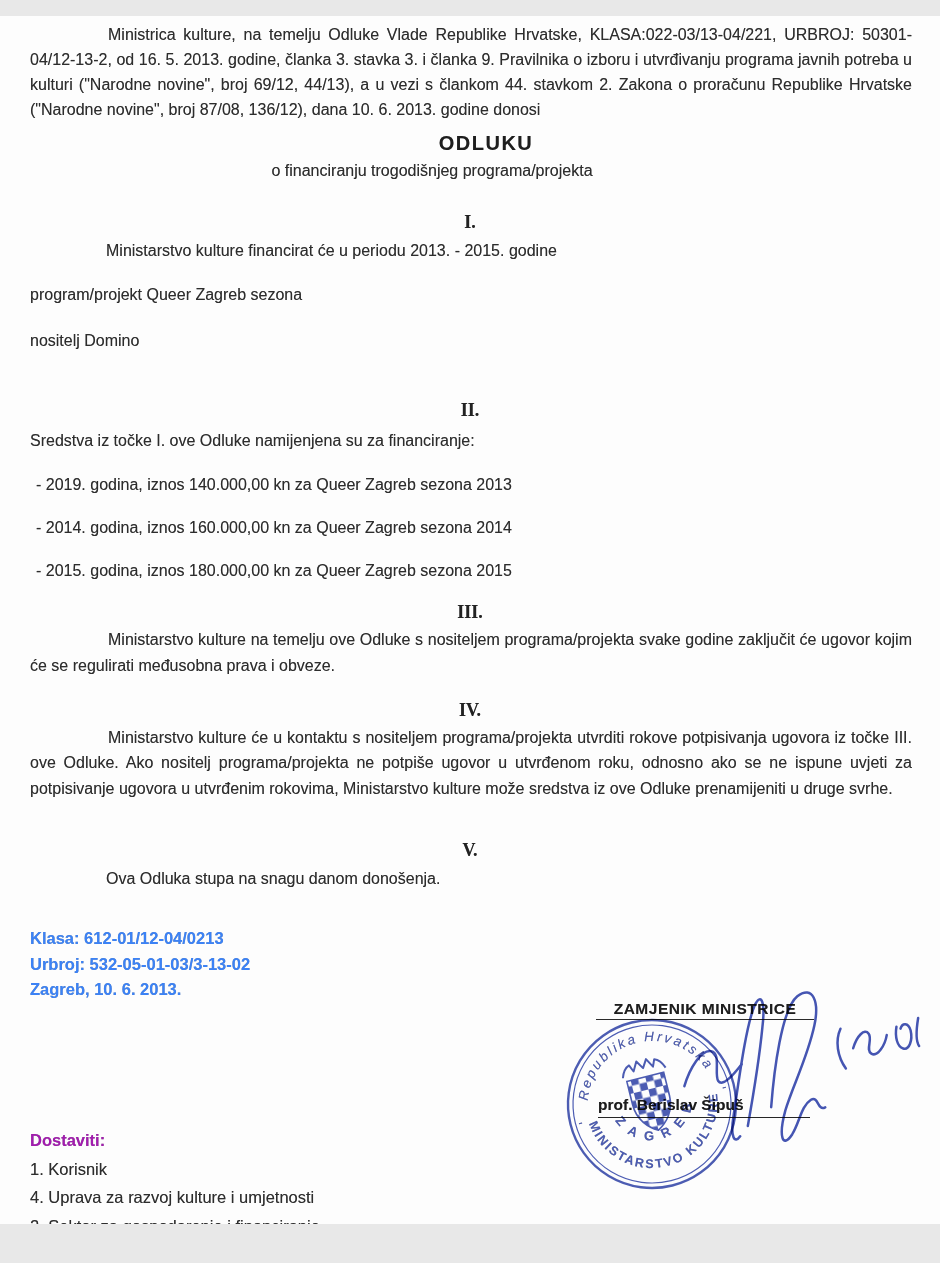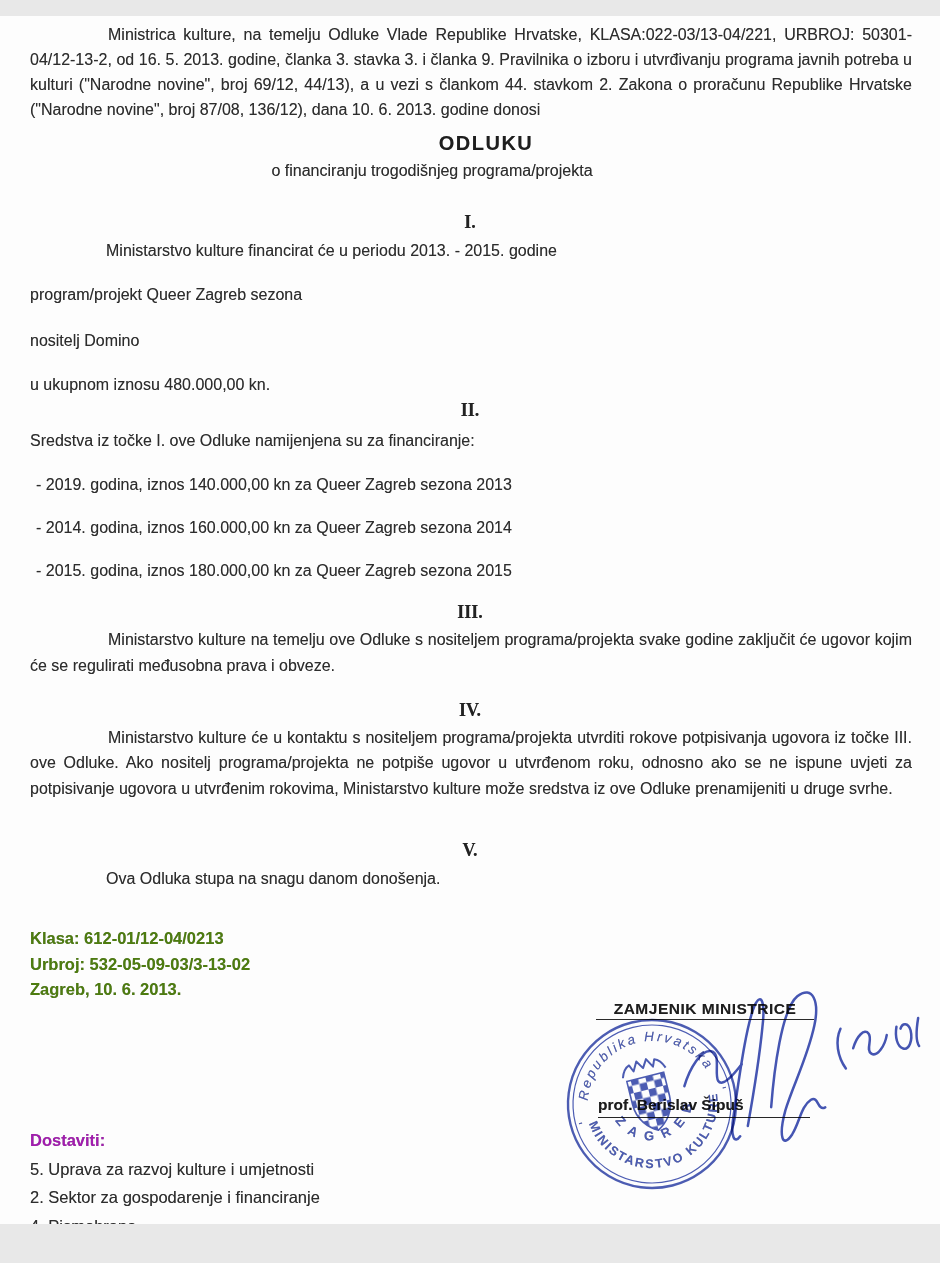--- a/index.html
+++ b/index.html
@@ -25,21 +25,21 @@
     left:16px;width:940px;text-align:center;
     font-weight:bold;font-size:20px;letter-spacing:1.5px;color:#1e1e1e;
   }
   .doc-subtitle{
     left:0;width:940px;text-align:center;
     font-size:16px;transform:translateX(-38px);
   }
   .line{left:30px;}
   .indent-line{left:106px;}
   .dash-item{left:36px;}
-  .meta-block{left:30px;font-weight:bold;font-size:16.5px;line-height:25.5px;color:#4d7c0f;}
+  .meta-block{left:30px;font-weight:bold;font-size:16.5px;line-height:25.5px;color:#3b82f6;}
   .sig-title{
     left:596px;width:218px;text-align:center;
     font-weight:bold;font-size:15.5px;letter-spacing:0.5px;color:#1d1d1d;
     border-bottom:1.5px solid #2a2a2a;padding-bottom:1px;
   }
   .sig-name{
     left:598px;width:212px;
     font-weight:bold;font-size:15.5px;color:#1b1b1b;
     border-bottom:1.5px solid #262626;padding-bottom:3px;
     z-index:1;
@@ -57,40 +57,39 @@
 
   <p class="abs para body-text" style="top:6px;margin:0;">Ministrica kulture, na temelju Odluke Vlade Republike Hrvatske, KLASA:022-03/13-04/221, URBROJ: 50301-04/12-13-2, od 16. 5. 2013. godine, članka 3. stavka 3. i članka 9. Pravilnika o izboru i utvrđivanju programa javnih potreba u kulturi ("Narodne novine", broj 69/12, 44/13), a u vezi s člankom 44. stavkom 2. Zakona o proračunu Republike Hrvatske ("Narodne novine", broj 87/08, 136/12), dana 10. 6. 2013. godine donosi</p>
 
   <div class="abs doc-title" style="top:116px;">ODLUKU</div>
   <div class="abs doc-subtitle" style="top:146px;">o financiranju trogodišnjeg programa/projekta</div>
 
   <div class="abs sec-heading" style="top:196px;">I.</div>
   <div class="abs indent-line body-text" style="top:222px;">Ministarstvo kulture financirat će u periodu 2013. - 2015. godine</div>
   <div class="abs line body-text" style="top:266px;">program/projekt Queer Zagreb sezona</div>
   <div class="abs line body-text" style="top:312px;">nositelj Domino</div>
-  <div class="abs line body-text" style="top:356px;">u ukupnom iznosu 480.000,00 kn.</div>
 
   <div class="abs line body-text" style="top:412px;">Sredstva iz točke I. ove Odluke namijenjena su za financiranje:</div>
   <div class="abs sec-heading" style="top:384px;">II.</div>
   <div class="abs dash-item body-text" style="top:456px;">- 2019. godina, iznos 140.000,00 kn za Queer Zagreb sezona 2013</div>
   <div class="abs dash-item body-text" style="top:499px;">- 2014. godina, iznos 160.000,00 kn za Queer Zagreb sezona 2014</div>
   <div class="abs dash-item body-text" style="top:542px;">- 2015. godina, iznos 180.000,00 kn za Queer Zagreb sezona 2015</div>
 
   <div class="abs sec-heading" style="top:586px;">III.</div>
   <p class="abs para body-text" style="top:611px;margin:0;line-height:25.5px;">Ministarstvo kulture na temelju ove Odluke s nositeljem programa/projekta svake godine zaključit će ugovor kojim će se regulirati međusobna prava i obveze.</p>
 
   <div class="abs sec-heading" style="top:684px;">IV.</div>
   <p class="abs para body-text" style="top:709px;margin:0;line-height:25.3px;">Ministarstvo kulture će u kontaktu s nositeljem programa/projekta utvrditi rokove potpisivanja ugovora iz točke III. ove Odluke. Ako nositelj programa/projekta ne potpiše ugovor u utvrđenom roku, odnosno ako se ne ispune uvjeti za potpisivanje ugovora u utvrđenim rokovima, Ministarstvo kulture može sredstva iz ove Odluke prenamijeniti u druge svrhe.</p>
 
   <div class="abs sec-heading" style="top:824px;">V.</div>
   <div class="abs indent-line body-text" style="top:850px;">Ova Odluka stupa na snagu danom donošenja.</div>
 
   <div class="abs meta-block" style="top:910px;">
     <div>Klasa: 612-01/12-04/0213</div>
-    <div>Urbroj: 532-05-09-03/3-13-02</div>
+    <div>Urbroj: 532-05-01-03/3-13-02</div>
     <div>Zagreb, 10. 6. 2013.</div>
   </div>
 
   <div class="abs sig-title" style="top:984px;">ZAMJENIK MINISTRICE</div>
   <div class="abs sig-name" style="top:1080px;">prof. Berislav Šipuš</div>
 
   <div class="abs stamp-wrap">
     <svg width="210" height="210" viewBox="-105 -105 210 210">
       <defs>
         <pattern id="checker" width="15" height="15" patternUnits="userSpaceOnUse">
@@ -135,19 +134,20 @@
         <path d="M 186,66 C 190,54 198,46 202,52 C 206,58 198,68 204,72 C 210,76 218,64 220,54"></path>
         <path d="M 230,46 C 228,56 230,66 236,68 C 242,70 246,60 244,50 C 242,42 236,42 234,48"></path>
         <path d="M 252,38 C 250,48 248,60 252,66"></path>
       </g>
     </svg>
   </div>
 
   <div class="abs dist-block" style="top:1110px;">
     <div class="dist-heading">Dostaviti:</div>
     <ul class="plain">
-      <li>5. Uprava za razvoj kulture i umjetnosti</li>
+      <li>1. Korisnik</li>
+      <li>4. Uprava za razvoj kulture i umjetnosti</li>
       <li>2. Sektor za gospodarenje i financiranje</li>
       <li>4. Pismohrana</li>
     </ul>
   </div>
 
 </div>
 
 </body></html>

